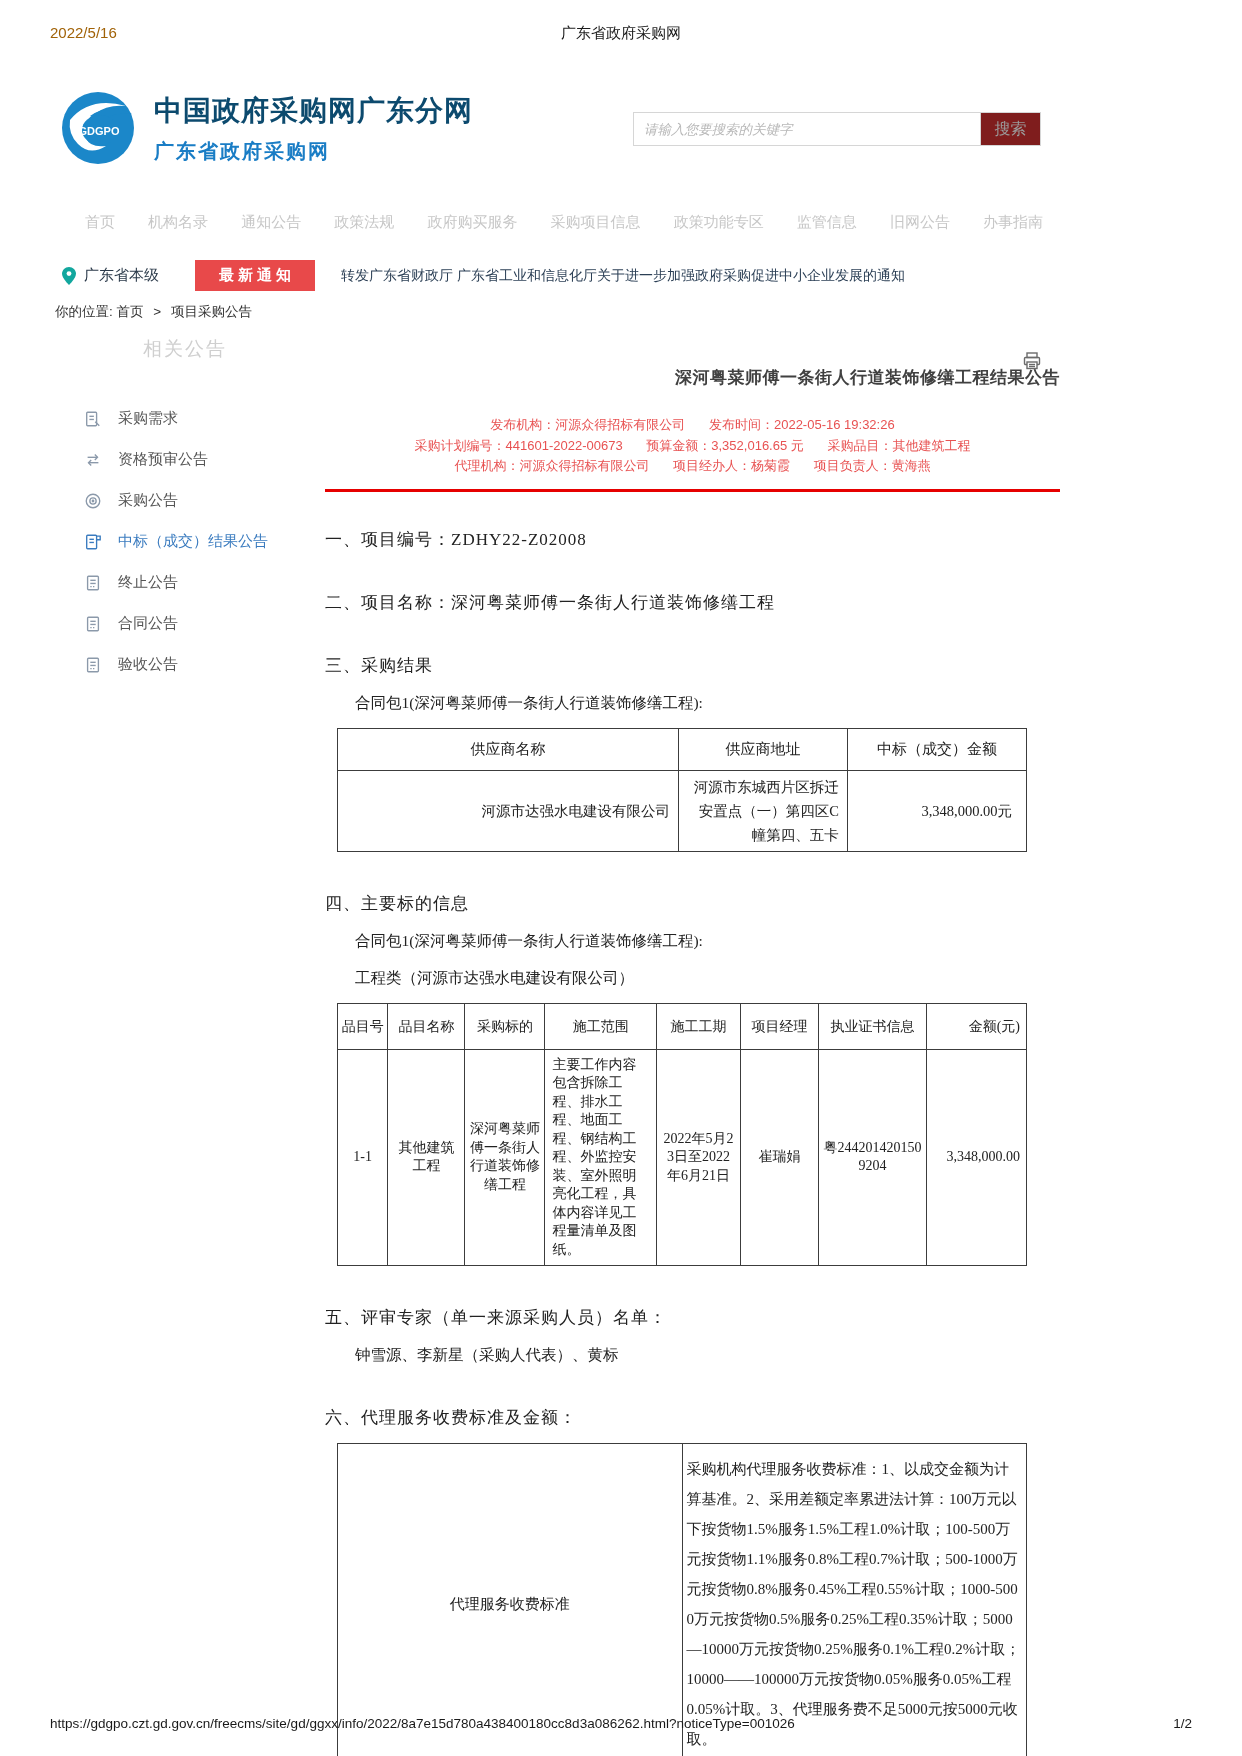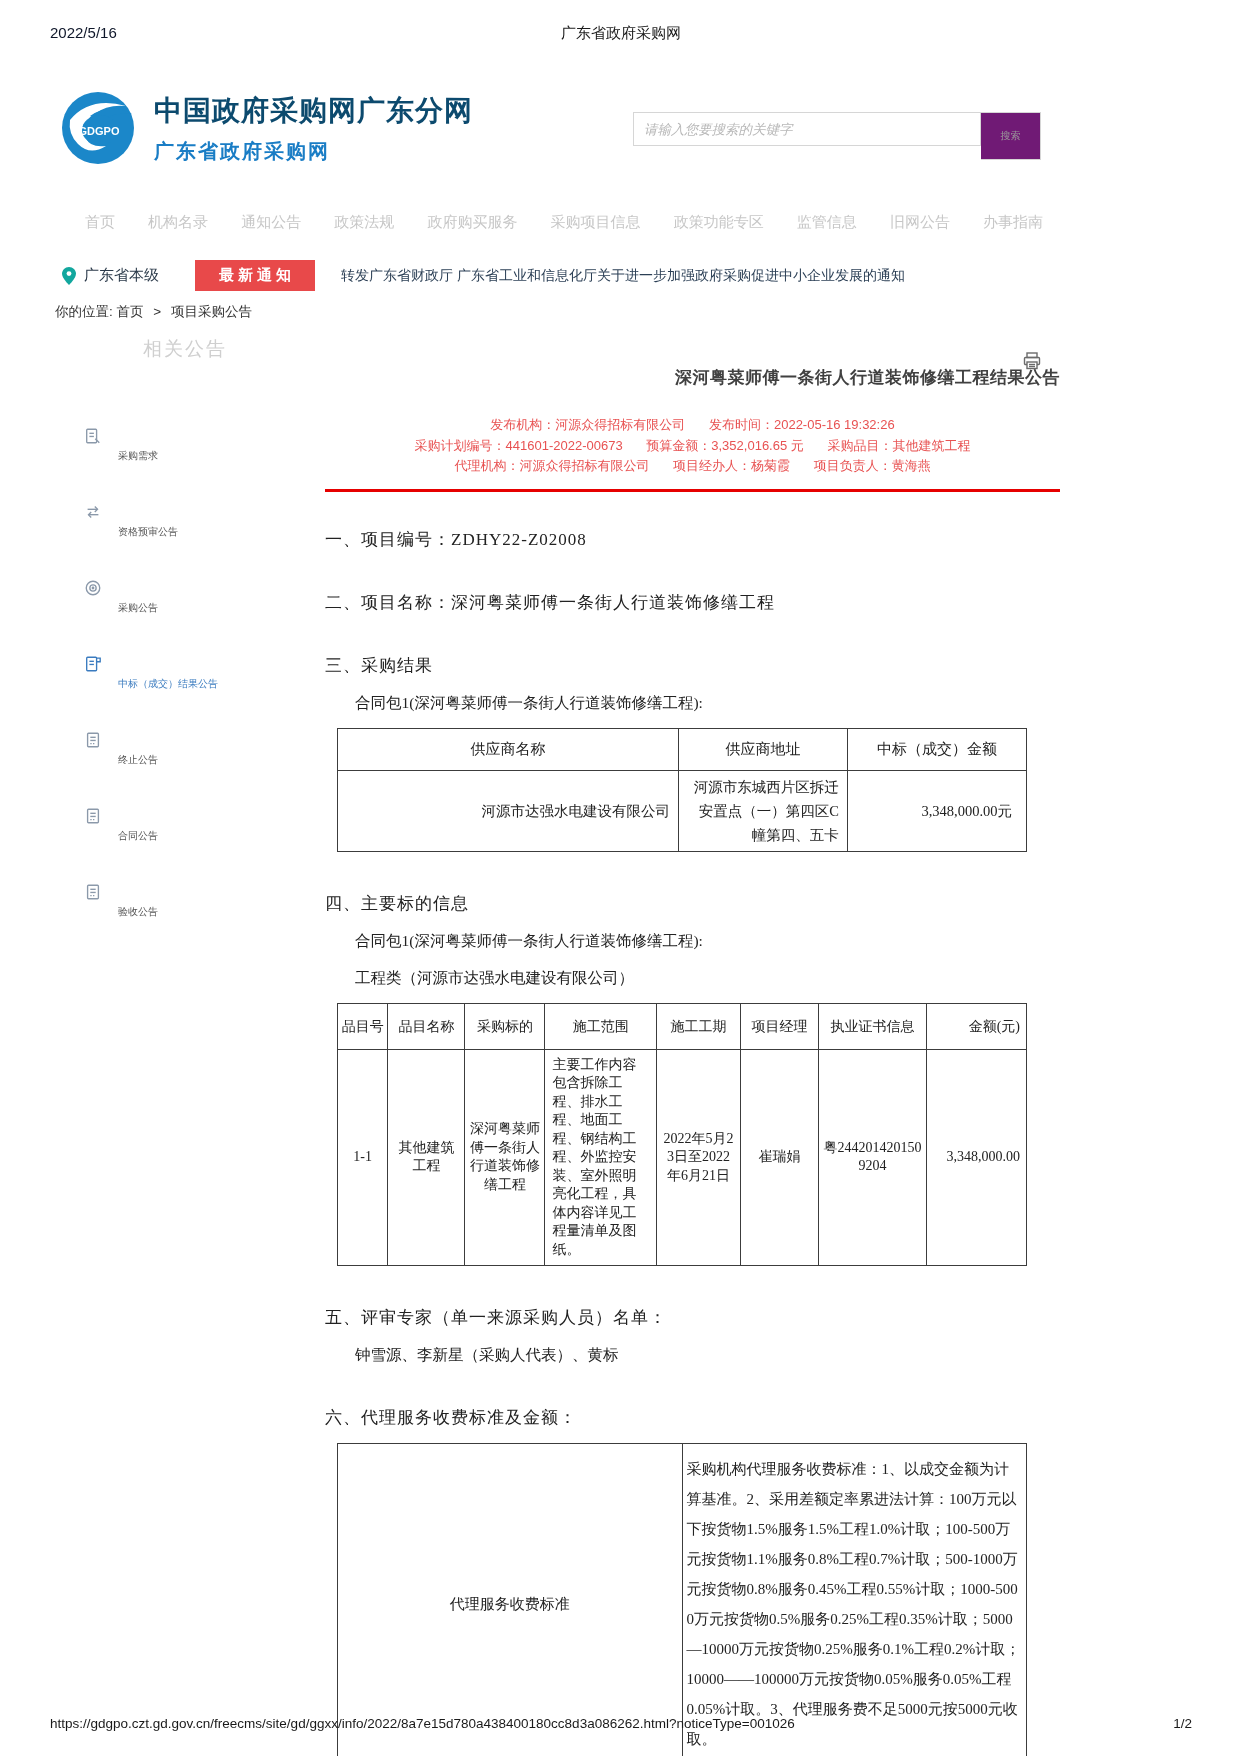--- a/index.html
+++ b/index.html
@@ -3,41 +3,41 @@
 <meta charset="utf-8">
 <style>
   * { margin:0; padding:0; box-sizing:border-box; }
   html,body { background:#fff; }
   body {
     width:1242px; height:1756px; position:relative;
     font-family:"Liberation Sans","DejaVu Sans",sans-serif;
     color:#222; overflow:hidden;
   }
   
-  .print-date { position:absolute; left:50px; top:24px; font-size:15px; color:#0f172a; }
+  .print-date { position:absolute; left:50px; top:24px; font-size:15px; color:#a16207; }
   .print-title { position:absolute; left:0; right:0; top:24px; text-align:center; font-size:15px; color:#1a1a1a; }
   .print-footer { position:absolute; left:50px; right:50px; top:1716px; font-size:13.5px; color:#1a1a1a; display:flex; justify-content:space-between; }
 
   
   .brand { position:absolute; left:60px; top:90px; display:flex; align-items:center; }
   .logo { width:76px; height:76px; flex:0 0 auto; }
   .brand-text { margin-left:18px; }
   .brand-title { font-size:28px; font-weight:bold; color:#0c4a6e; letter-spacing:1px; }
   .brand-sub { font-size:20px; font-weight:bold; color:#1a7dc5; margin-top:8px; letter-spacing:2px; }
 
   
   .search { position:absolute; left:633px; top:112px; display:flex; }
   .search input {
     width:348px; height:34px; border:1px solid #d6d6d6; padding:0 10px;
     font-size:13.5px; color:#333; outline:none;font-style:italic;
   }
   .search input::placeholder { color:#b8b8b8; }
   .search button {
-    width:60px; height:48px; border:1px solid #d6d6d6; border-left:none;
-    background:#701a75; color:#9b9b9b; font-size:10px; cursor:pointer;
+    width:60px; height:34px; border:1px solid #d6d6d6; border-left:none;
+    background:#7f1d1d; color:#9b9b9b; font-size:16px; cursor:pointer;
   }
 
   
   .nav { position:absolute; left:85px; top:213px; width:958px; display:flex; justify-content:space-between; }
   .nav a { font-size:15px; color:#c7c7c7; text-decoration:none; white-space:nowrap; }
 
   
   .notice { position:absolute; left:62px; top:260px; display:flex; align-items:center; }
   .pin-icon { width:14px; height:18px; margin-right:8px; }
   .region { font-size:15px; color:#2b3a4a; }
@@ -54,21 +54,21 @@
   
   .breadcrumb { position:absolute; left:55px; top:303px; font-size:13.5px; color:#333; }
   .breadcrumb a { color:#333; text-decoration:none; }
   .breadcrumb .sep { margin:0 6px; }
 
   
   .sidebar { position:absolute; left:60px; top:336px; width:250px; }
   .sidebar-title { text-align:center; color:#cfcfcf; font-size:19px; letter-spacing:2px; margin-bottom:36px; }
   .side-item { display:flex; align-items:center; padding:11px 0 11px 24px; cursor:pointer; }
   .side-item svg { width:18px; height:18px; color:#8b99aa; flex:0 0 auto; }
-  .side-item span { margin-left:16px; font-size:10px; color:#555; white-space:nowrap;margin-top:40px; }
+  .side-item span { margin-left:16px; font-size:15px; color:#555; white-space:nowrap; }
   .side-item.active svg { color:#3a7bbf; }
   .side-item.active span { color:#3a7bbf; }
 
   
   .main { position:absolute; left:325px; top:345px; width:735px; }
   .article-title {
     margin-top:21px; text-align:right; color:#404040; font-size:17px; font-weight:bold;
     letter-spacing:0.5px;
   }
   .printer { position:absolute; right:18px; top:6px; width:20px; height:20px; color:#6b6b6b; cursor:pointer; }

